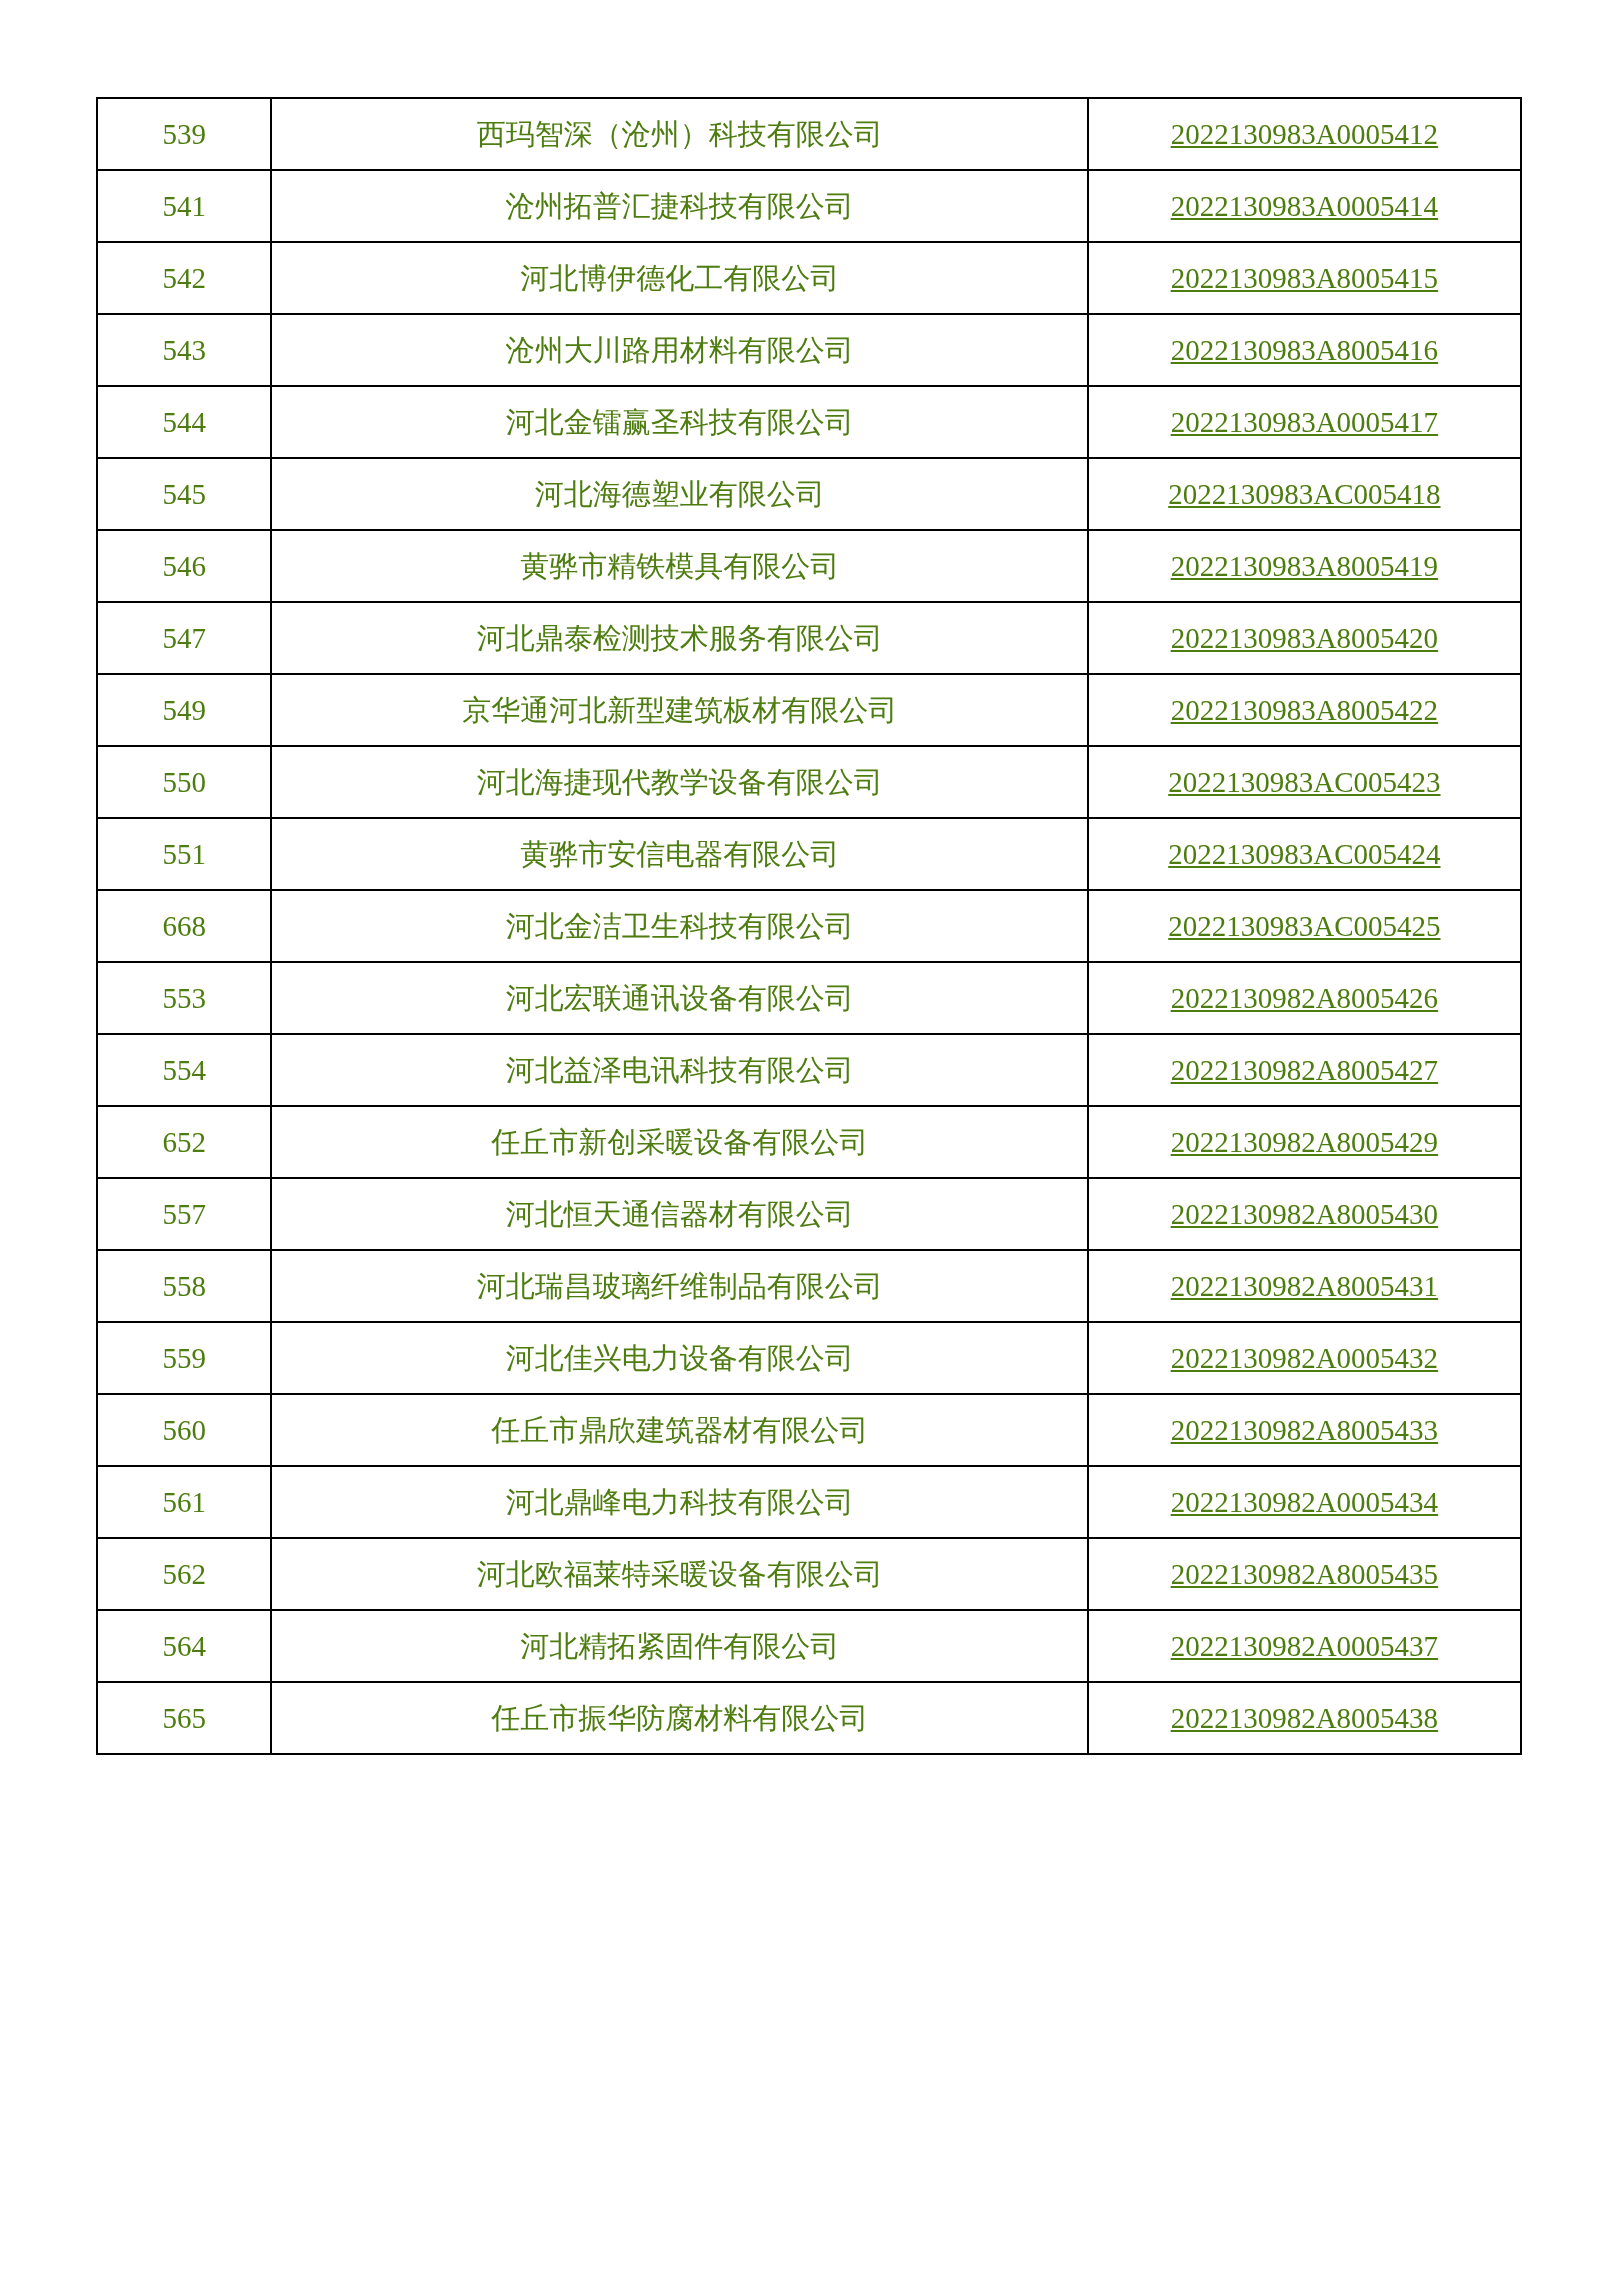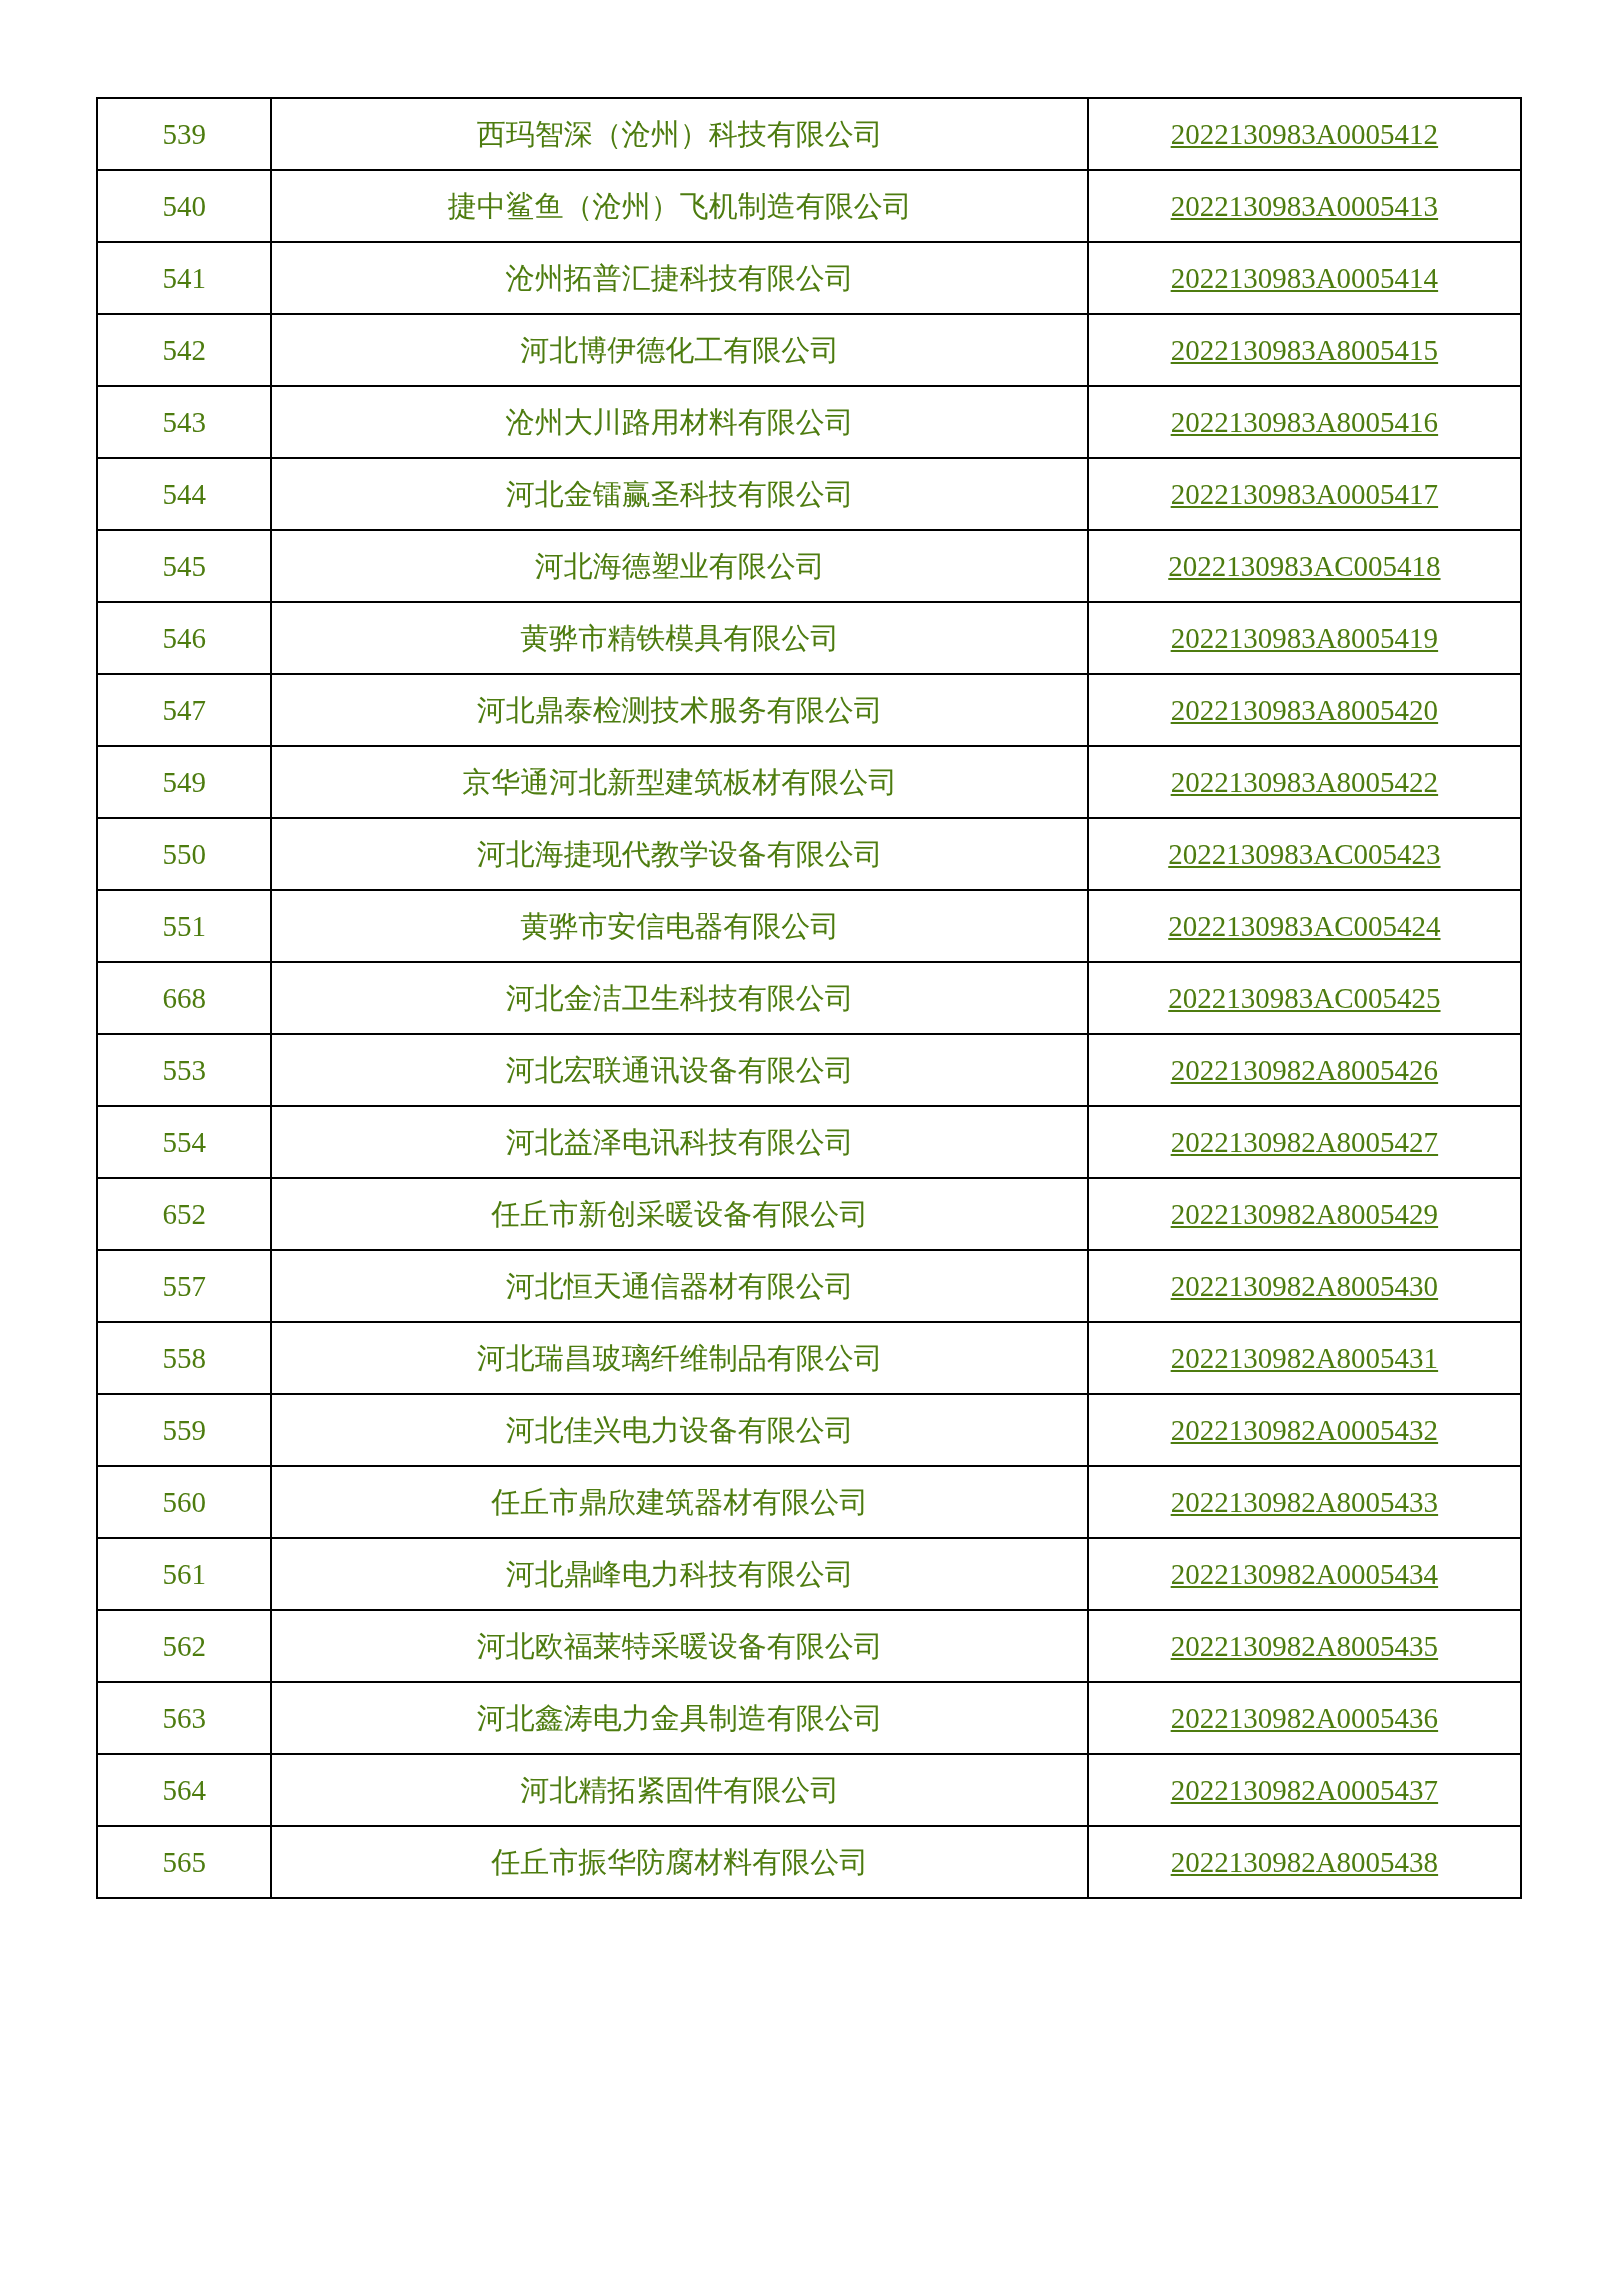--- a/index.html
+++ b/index.html
@@ -37,25 +37,20 @@
   <colgroup>
     <col class="col-idx">
     <col class="col-name">
     <col class="col-code">
   </colgroup>
   <tbody id="table-body">
     <tr>
         <td class="cell-idx">539</td>
         <td class="cell-name">西玛智深（沧州）科技有限公司</td>
         <td class="cell-code">2022130983A0005412</td>
-      </tr>
-    <tr>
-        <td class="cell-idx">540</td>
-        <td class="cell-name">捷中鲨鱼（沧州）飞机制造有限公司</td>
-        <td class="cell-code">2022130983A0005413</td>
       </tr>
     <tr>
         <td class="cell-idx">541</td>
         <td class="cell-name">沧州拓普汇捷科技有限公司</td>
         <td class="cell-code">2022130983A0005414</td>
       </tr>
     <tr>
         <td class="cell-idx">542</td>
         <td class="cell-name">河北博伊德化工有限公司</td>
         <td class="cell-code">2022130983A8005415</td>
@@ -144,25 +139,20 @@
         <td class="cell-idx">561</td>
         <td class="cell-name">河北鼎峰电力科技有限公司</td>
         <td class="cell-code">2022130982A0005434</td>
       </tr>
     <tr>
         <td class="cell-idx">562</td>
         <td class="cell-name">河北欧福莱特采暖设备有限公司</td>
         <td class="cell-code">2022130982A8005435</td>
       </tr>
     <tr>
-        <td class="cell-idx">563</td>
-        <td class="cell-name">河北鑫涛电力金具制造有限公司</td>
-        <td class="cell-code">2022130982A0005436</td>
-      </tr>
-    <tr>
         <td class="cell-idx">564</td>
         <td class="cell-name">河北精拓紧固件有限公司</td>
         <td class="cell-code">2022130982A0005437</td>
       </tr>
     <tr>
         <td class="cell-idx">565</td>
         <td class="cell-name">任丘市振华防腐材料有限公司</td>
         <td class="cell-code">2022130982A8005438</td>
       </tr>
   </tbody>

